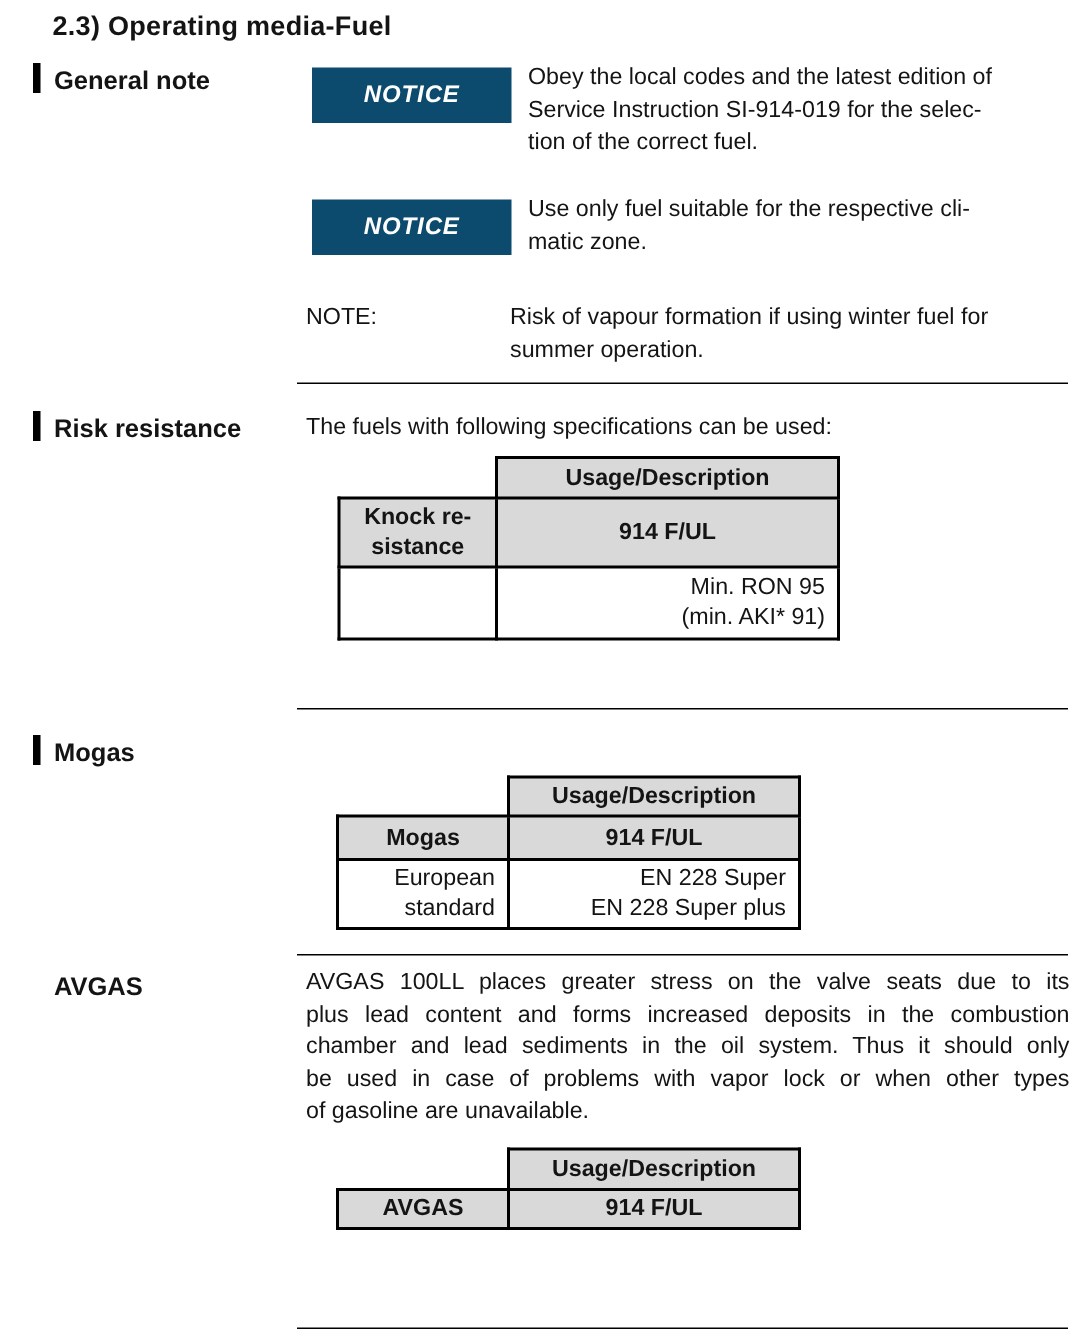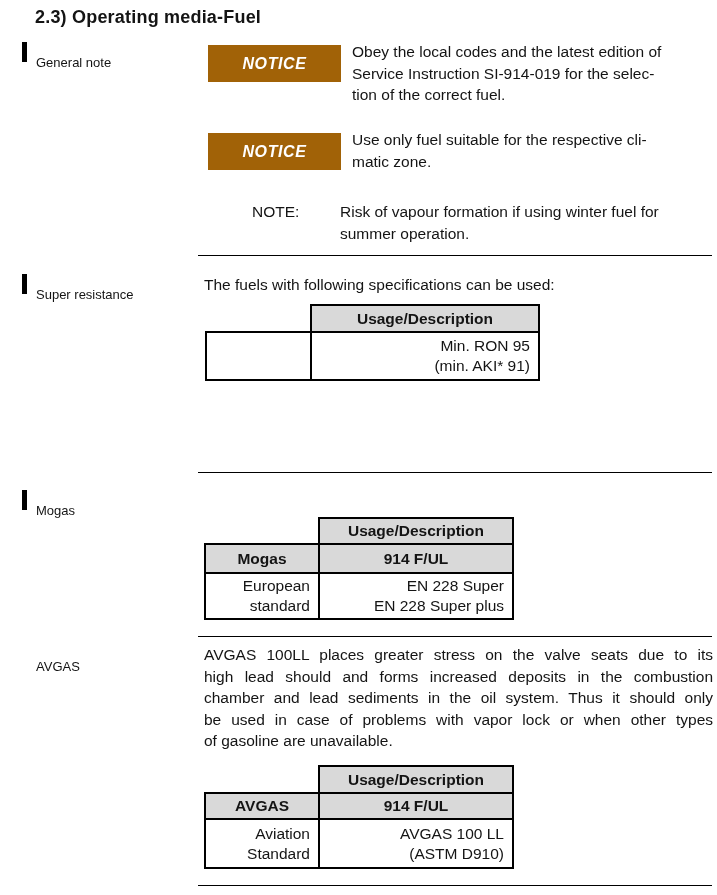--- a/index.html
+++ b/index.html
@@ -12,33 +12,32 @@
     color: #141414;
     overflow: hidden;
   }
   .abs { position: absolute; }
   .title {
     font-size: 18px;
     font-weight: bold;
     letter-spacing: 0.2px;
   }
   .side-label {
-    font-size: 13px;
-    font-weight: normal;
-    margin-top: 11px;
+    font-size: 17px;
+    font-weight: bold;
   }
   .marker {
     width: 5px;
     height: 20px;
     background: #000000;
   }
   .notice-badge {
     width: 133px;
     height: 37px;
-    background: #a16207;
+    background: #0c4a6e;
     color: #ffffff;
     font-size: 16px;
     font-weight: bold;
     font-style: italic;
     letter-spacing: 0.6px;
     display: flex;
     align-items: center;
     justify-content: center;
   }
   .body-text {
@@ -52,20 +51,21 @@
     text-align-last: justify;
   }
   .hr {
     height: 0;
     border-top: 1.5px solid #000000;
   }
   table.spec {
     position: absolute;
     border-collapse: collapse;
     font-size: 15.5px;
+    margin-left: 20px;
   }
   table.spec td {
     border: 2px solid #000000;
     padding: 2px 8px;
     vertical-align: middle;
     white-space: pre-line;
     line-height: 20px;
   }
   table.spec td.ghost {
     border: none;
@@ -97,40 +97,45 @@
   <div class="abs body-text pre" style="left:352px; top:41px; width:362px;">Obey the local codes and the latest edition of
 Service Instruction SI-914-019 for the selec-
 tion of the correct fuel.</div>
 
   <div class="abs notice-badge" style="left:208px; top:133px;">
     <span>NOTICE</span>
   </div>
   <div class="abs body-text pre" style="left:352px; top:129px; width:362px;">Use only fuel suitable for the respective cli-
 matic zone.</div>
 
-  <div class="abs body-text" style="left:204px; top:201px;margin-left:48px;">NOTE:</div>
+  <div class="abs body-text" style="left:204px; top:201px;">NOTE:</div>
   <div class="abs body-text pre" style="left:340px; top:201px; width:400px;">Risk of vapour formation if using winter fuel for
 summer operation.</div>
 
   <div class="abs hr" style="left:198px; top:255px; width:514px;"></div>
 
   <div class="abs marker" style="left:22px; top:274px;"></div>
-  <div class="abs side-label" style="left:36px; top:276px;">Super resistance</div>
+  <div class="abs side-label" style="left:36px; top:276px;">Risk resistance</div>
   <div class="abs body-text" style="left:204px; top:274px;">The fuels with following specifications can be used:</div>
 
   <table class="spec" style="left:205px; top:304px;">
     <colgroup>
         <col style="width:105px;">
         <col style="width:228px;">
       </colgroup>
     <tbody>
         <tr style="height:27px;">
       <td class="ghost"></td>
       <td class="hdr">Usage/Description</td>
     </tr>
+    <tr style="height:45px;">
+      <td class="hdr">Knock re-
+sistance</td>
+      <td class="hdr">914 F/UL</td>
+    </tr>
     <tr style="height:48px;">
       <td class="data"></td>
       <td class="data">Min. RON 95
 (min. AKI* 91)</td>
     </tr>
   </tbody>
     </table>
 
 
   <div class="abs hr" style="left:198px; top:472px; width:514px;"></div>
@@ -160,44 +165,38 @@
     </tr>
   </tbody>
     </table>
 
   <div class="abs hr" style="left:198px; top:636px; width:514px;"></div>
 
   <div class="abs side-label" style="left:36px; top:648px;">AVGAS</div>
 
   <div class="abs body-text" style="left:204px; top:644px; width:509px;">
     <div class="just-lines">AVGAS 100LL places greater stress on the valve seats due to its
-high lead should and forms increased deposits in the combustion
+plus lead content and forms increased deposits in the combustion
 chamber and lead sediments in the oil system. Thus it should only
 be used in case of problems with vapor lock or when other types</div>
     <div>of gasoline are unavailable.</div>
   </div>
 
   <table class="spec" style="left:204px; top:765px;">
     <colgroup>
         <col style="width:114px;">
         <col style="width:194px;">
       </colgroup>
     <tbody>
         <tr style="height:27px;">
       <td class="ghost"></td>
       <td class="hdr">Usage/Description</td>
     </tr>
     <tr style="height:26px;">
       <td class="hdr">AVGAS</td>
       <td class="hdr">914 F/UL</td>
     </tr>
-    <tr style="height:49px;">
-      <td class="data">Aviation
-Standard</td>
-      <td class="data">AVGAS 100 LL
-(ASTM D910)</td>
-    </tr>
   </tbody>
     </table>
 
   <div class="abs hr" style="left:198px; top:885px; width:514px;"></div>
 
 </div>
 
 </body></html>

